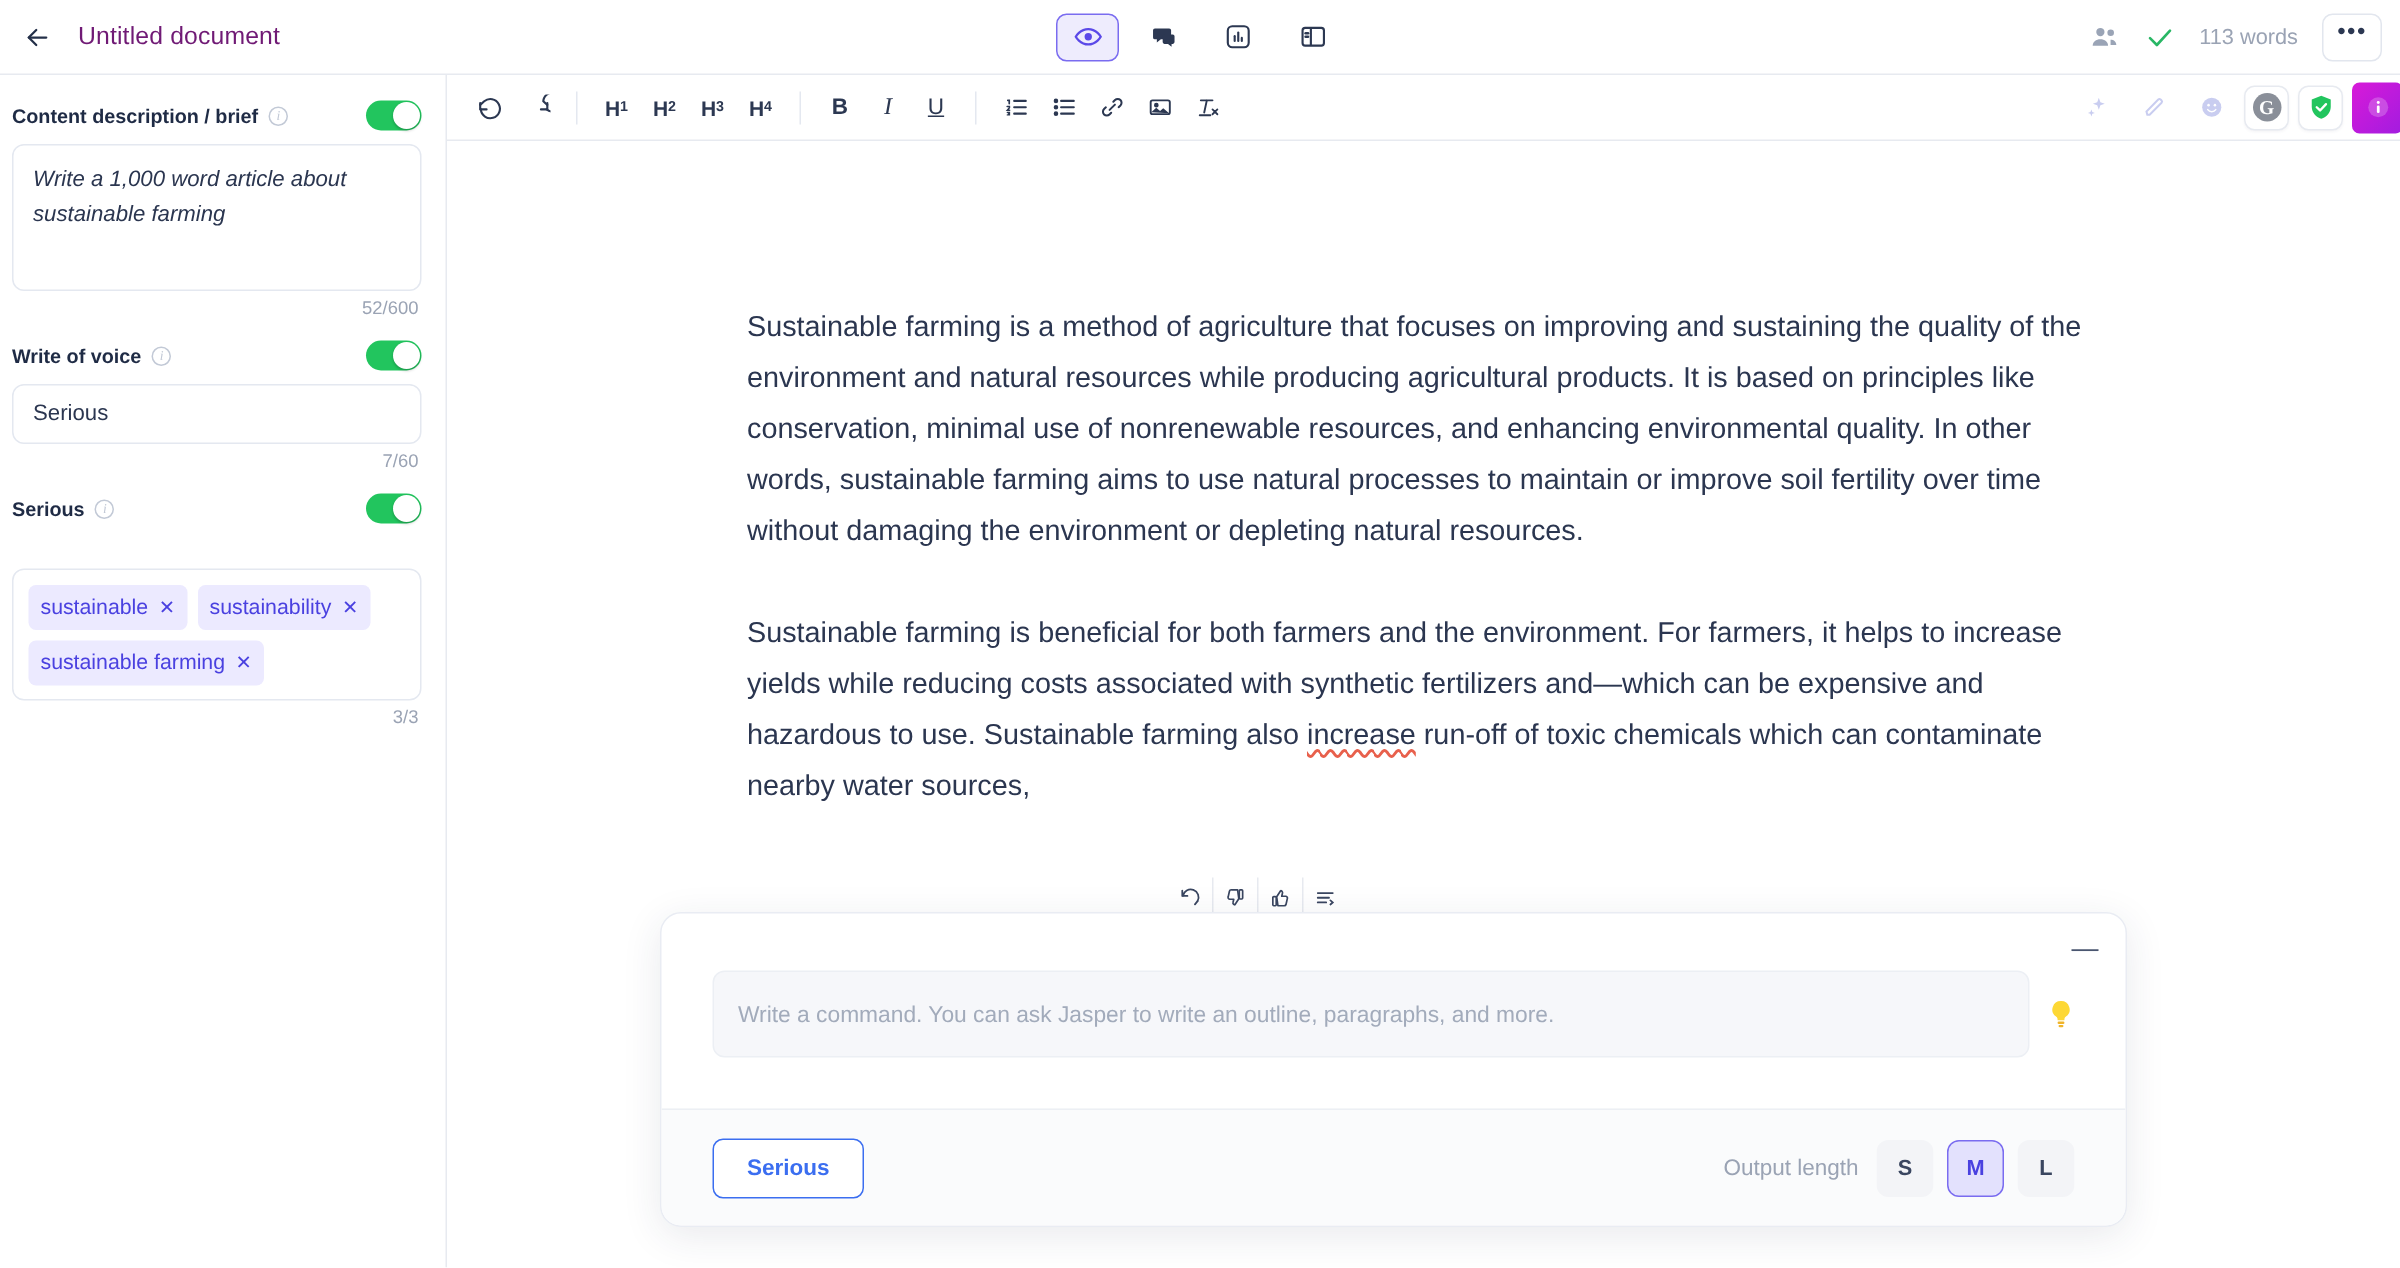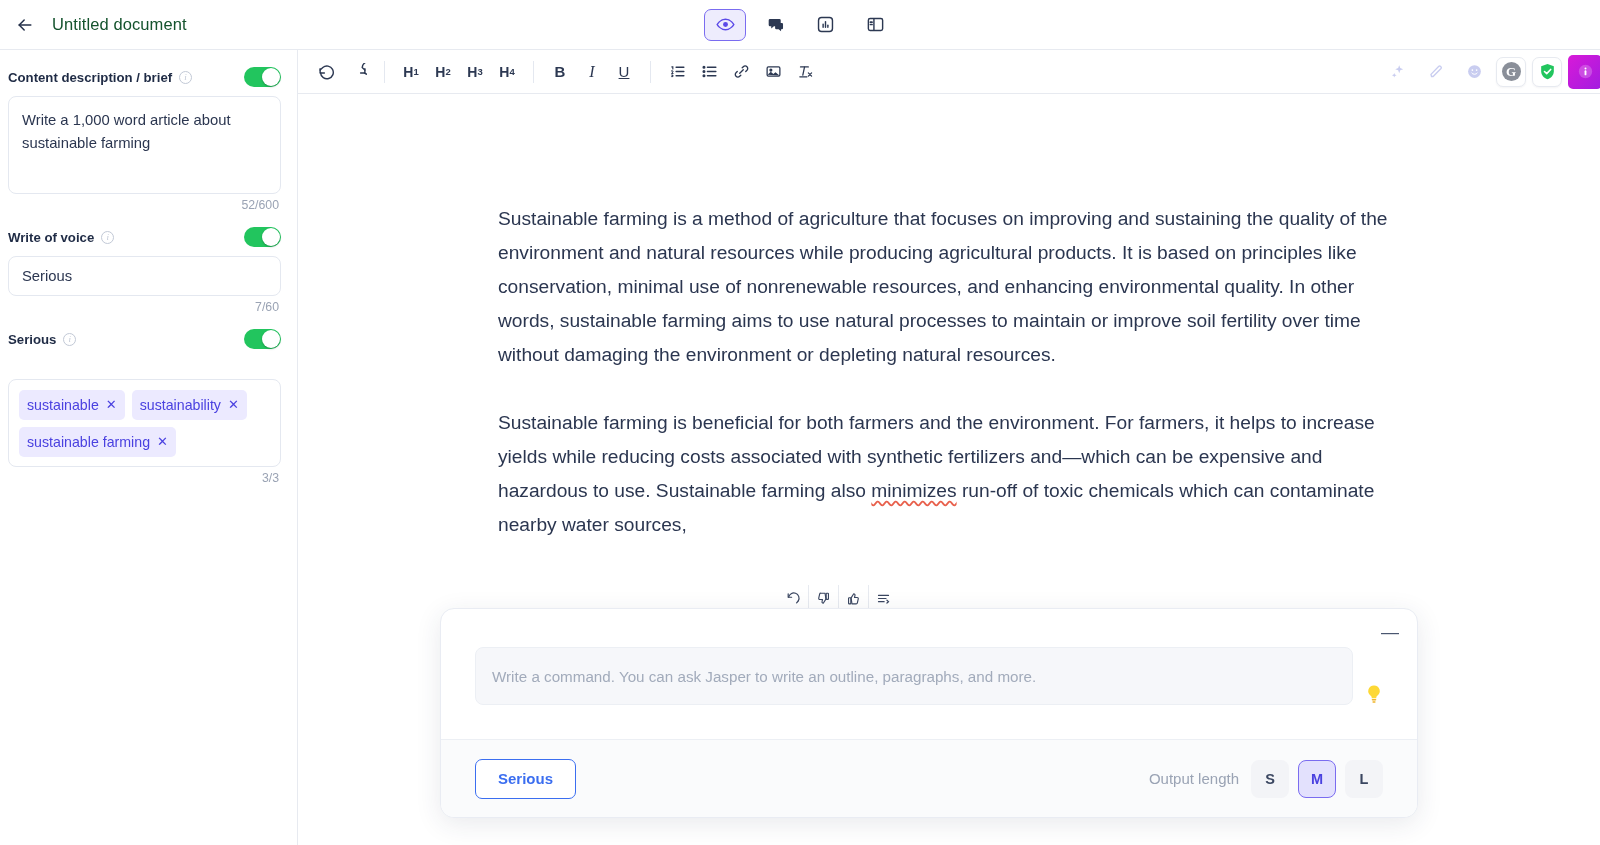--- a/index.html
+++ b/index.html
@@ -16,21 +16,21 @@
     position: absolute; top: 0; left: 0; width: 1600px; height: 50px;
     background: #fff; border-bottom: 1px solid #e7eaf0;
     display: flex; align-items: center;
   }
   .back-btn {
     width: 34px; height: 34px; margin-left: 8px;
     display: flex; align-items: center; justify-content: center;
     border-radius: 6px; cursor: pointer; color: #243049;
   }
   .doc-title {
-    margin-left: 10px; font-size: 16.5px; color: #14532d; letter-spacing: .1px;
+    margin-left: 10px; font-size: 16.5px; color: #701a75; letter-spacing: .1px;
   }
   .view-modes {
     position: absolute; left: 50%; transform: translateX(-50%);
     display: flex; align-items: center; gap: 8px;
   }
   .vm-btn {
     width: 42px; height: 32px; border-radius: 7px;
     display: flex; align-items: center; justify-content: center;
     cursor: pointer; color: #2c3852; background: #fff;
     border: 1px solid transparent;
@@ -73,21 +73,21 @@
   }
   .toggle::after {
     content: ""; position: absolute; top: 1px; right: 1px;
     width: 18px; height: 18px; border-radius: 50%; background: #fff;
     box-shadow: 0 1px 2px rgba(0,0,0,.25);
   }
   .field-box {
     border: 1px solid #e4e8f0; border-radius: 8px; background: #fff;
     padding: 12px 13px; color: #2b3650; font-size: 14.8px; line-height: 1.55;
   }
-  .box-brief { height: 98px; }
+  .box-brief { height: 98px; font-style: italic; }
   .box-tone { height: 40px; padding: 12px 13px; display: flex; align-items: center; }
   .box-keywords { height: 88px; padding: 10px 10px; margin-top: 29px; }
   .counter {
     text-align: right; font-size: 12.3px; color: #9aa3b4;
     margin-top: 4px; margin-bottom: 14px; padding-right: 2px;
   }
   .chips { display: flex; flex-wrap: wrap; gap: 7px; align-content: flex-start; }
   .chip {
     background: #eceaff; color: #4a41e0; border-radius: 5px;
     padding: 4px 8px; font-size: 14.2px; display: flex; align-items: center; gap: 7px;
@@ -161,21 +161,21 @@
     border: 1px solid #e9ecf3;
     box-shadow: 0 6px 26px rgba(40,50,80,.10);
     overflow: hidden;
   }
   .cmd-top { padding: 38px 0 0 0; position: relative; height: 132px; }
   .minimize-btn {
     position: absolute; top: 10px; right: 14px; width: 26px; height: 26px;
     display: flex; align-items: center; justify-content: center;
     color: #4a5670; cursor: pointer; font-size: 18px; line-height: 0;
   }
-  .cmd-row { display: flex; align-items: flex-end; padding: 0 22px 0 34px; }
+  .cmd-row { display: flex; align-items: center; padding: 0 22px 0 34px; }
   .cmd-input-wrap {
     flex: 1; display: flex; align-items: stretch;
     background: #f6f7fa; border: 1px solid #eceff4; border-radius: 8px;
     overflow: hidden; height: 58px;
   }
   .cmd-input {
     flex: 1; border: none; outline: none; background: transparent;
     font-size: 15.2px; color: #2b3650; padding: 0 16px;
     font-family: "Liberation Sans", sans-serif;
   }
@@ -244,20 +244,37 @@
     <div class="vm-btn">
       <svg width="19" height="19" viewBox="0 0 24 24" fill="none" stroke="currentColor" stroke-width="1.8">
         <rect x="3" y="4.5" width="18" height="15" rx="2.2"></rect>
         <line x1="10" y1="4.5" x2="10" y2="19.5"></line>
         <line x1="5.6" y1="9" x2="7.6" y2="9" stroke-width="2.2" stroke-linecap="round"></line>
         <line x1="5.6" y1="12" x2="7.6" y2="12" stroke-width="2.2" stroke-linecap="round"></line>
       </svg>
     </div>
   </div>
 
+  <div class="topbar-right">
+    <div class="people-icon">
+      <svg width="22" height="22" viewBox="0 0 24 24" fill="currentColor">
+        <circle cx="9" cy="8" r="3"></circle>
+          <circle cx="16.5" cy="8.5" r="2.4"></circle>
+        <path d="M3.4 18c0-3 2.5-4.8 5.6-4.8s5.6 1.8 5.6 4.8z"></path>
+        <path d="M16.4 13.6c2.5 0 4.2 1.5 4.2 3.9h-4.2z"></path>
+      </svg>
+    </div>
+    <div class="check-icon">
+      <svg width="20" height="20" viewBox="0 0 24 24" fill="none" stroke="currentColor" stroke-width="2.1" stroke-linecap="round" stroke-linejoin="round">
+        <polyline points="4 12.5 9.5 18 20 6.5"></polyline>
+      </svg>
+    </div>
+    <div class="word-count">113 words</div>
+    <div class="more-btn">•••</div>
+  </div>
 </div>
 
 <div class="sidebar">
 
   <div class="field-head">
     <span class="field-label">Content description / brief</span>
     <span class="info-icon">i</span>
     <span class="toggle"></span>
   </div>
   <div class="field-box box-brief">Write a 1,000 word article about sustainable farming</div>
@@ -399,21 +416,21 @@
     </div>
   </div>
 </div>
 
 <div class="doc-area">
   <div class="doc-page">
     <p class="doc-p">
       <span>Sustainable farming is a method of agriculture that focuses on improving and sustaining the quality of the environment and natural resources while producing agricultural products. It is based on principles like conservation, minimal use of nonrenewable resources, and enhancing environmental quality. In other words, sustainable farming aims to use natural processes to maintain or improve soil fertility over time without damaging the environment or depleting natural resources.</span>
     </p>
     <p class="doc-p">
-      <span>Sustainable farming is beneficial for both farmers and the environment. For farmers, it helps to increase yields while reducing costs associated with synthetic fertilizers and—which can be expensive and hazardous to use. Sustainable farming also </span><span class="misspell">minimizes</span><span> run-off of toxic chemicals which can contaminate nearby water sources,</span>
+      <span>Sustainable farming is beneficial for both farmers and the environment. For farmers, it helps to increase yields while reducing costs associated with synthetic fertilizers and—which can be expensive and hazardous to use. Sustainable farming also </span><span class="misspell">increase</span><span> run-off of toxic chemicals which can contaminate nearby water sources,</span>
     </p>
   </div>
 </div>
 
 <div class="feedback-bar">
   <div class="fb-btn">
     <svg width="15" height="15" viewBox="0 0 24 24" fill="none" stroke="currentColor" stroke-width="1.9" stroke-linecap="round" stroke-linejoin="round">
       <polyline points="3.5 4.5 3.5 10 9 10"></polyline>
       <path d="M4.2 10a8.4 8.4 0 1115.6 5.6"></path>
       <polyline points="20.5 19.5 20.5 14 15 14" opacity="0"></polyline>

